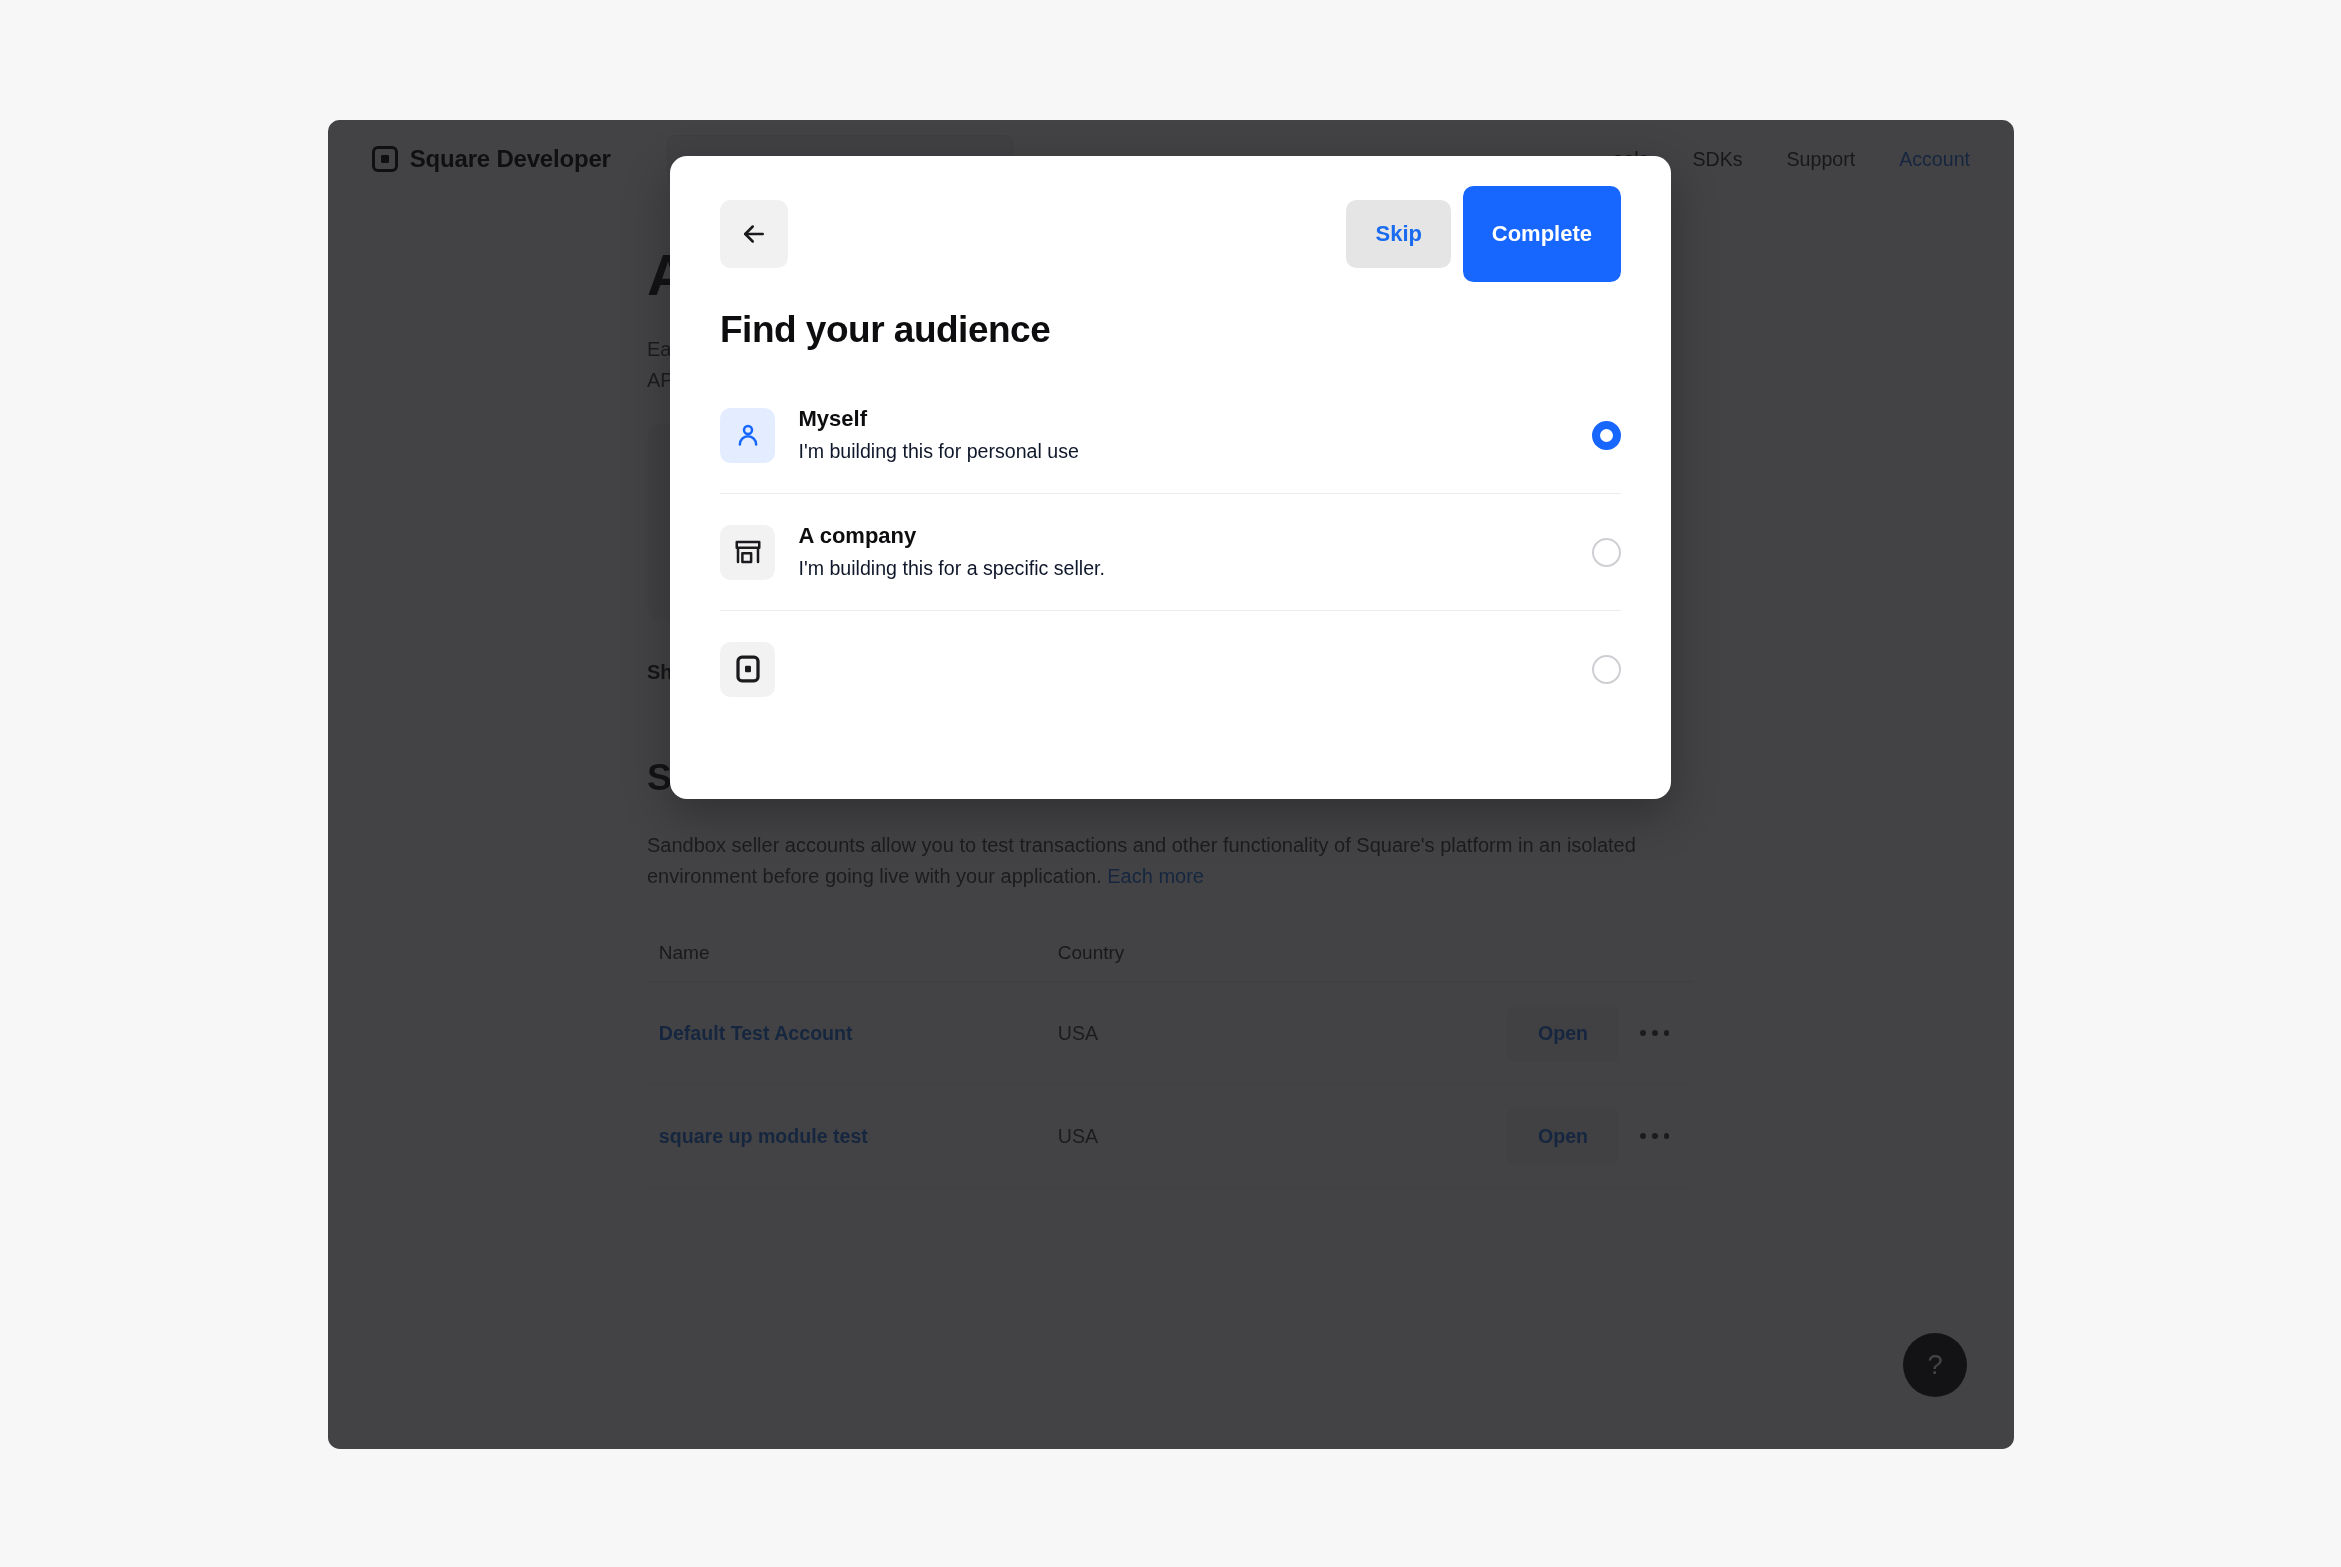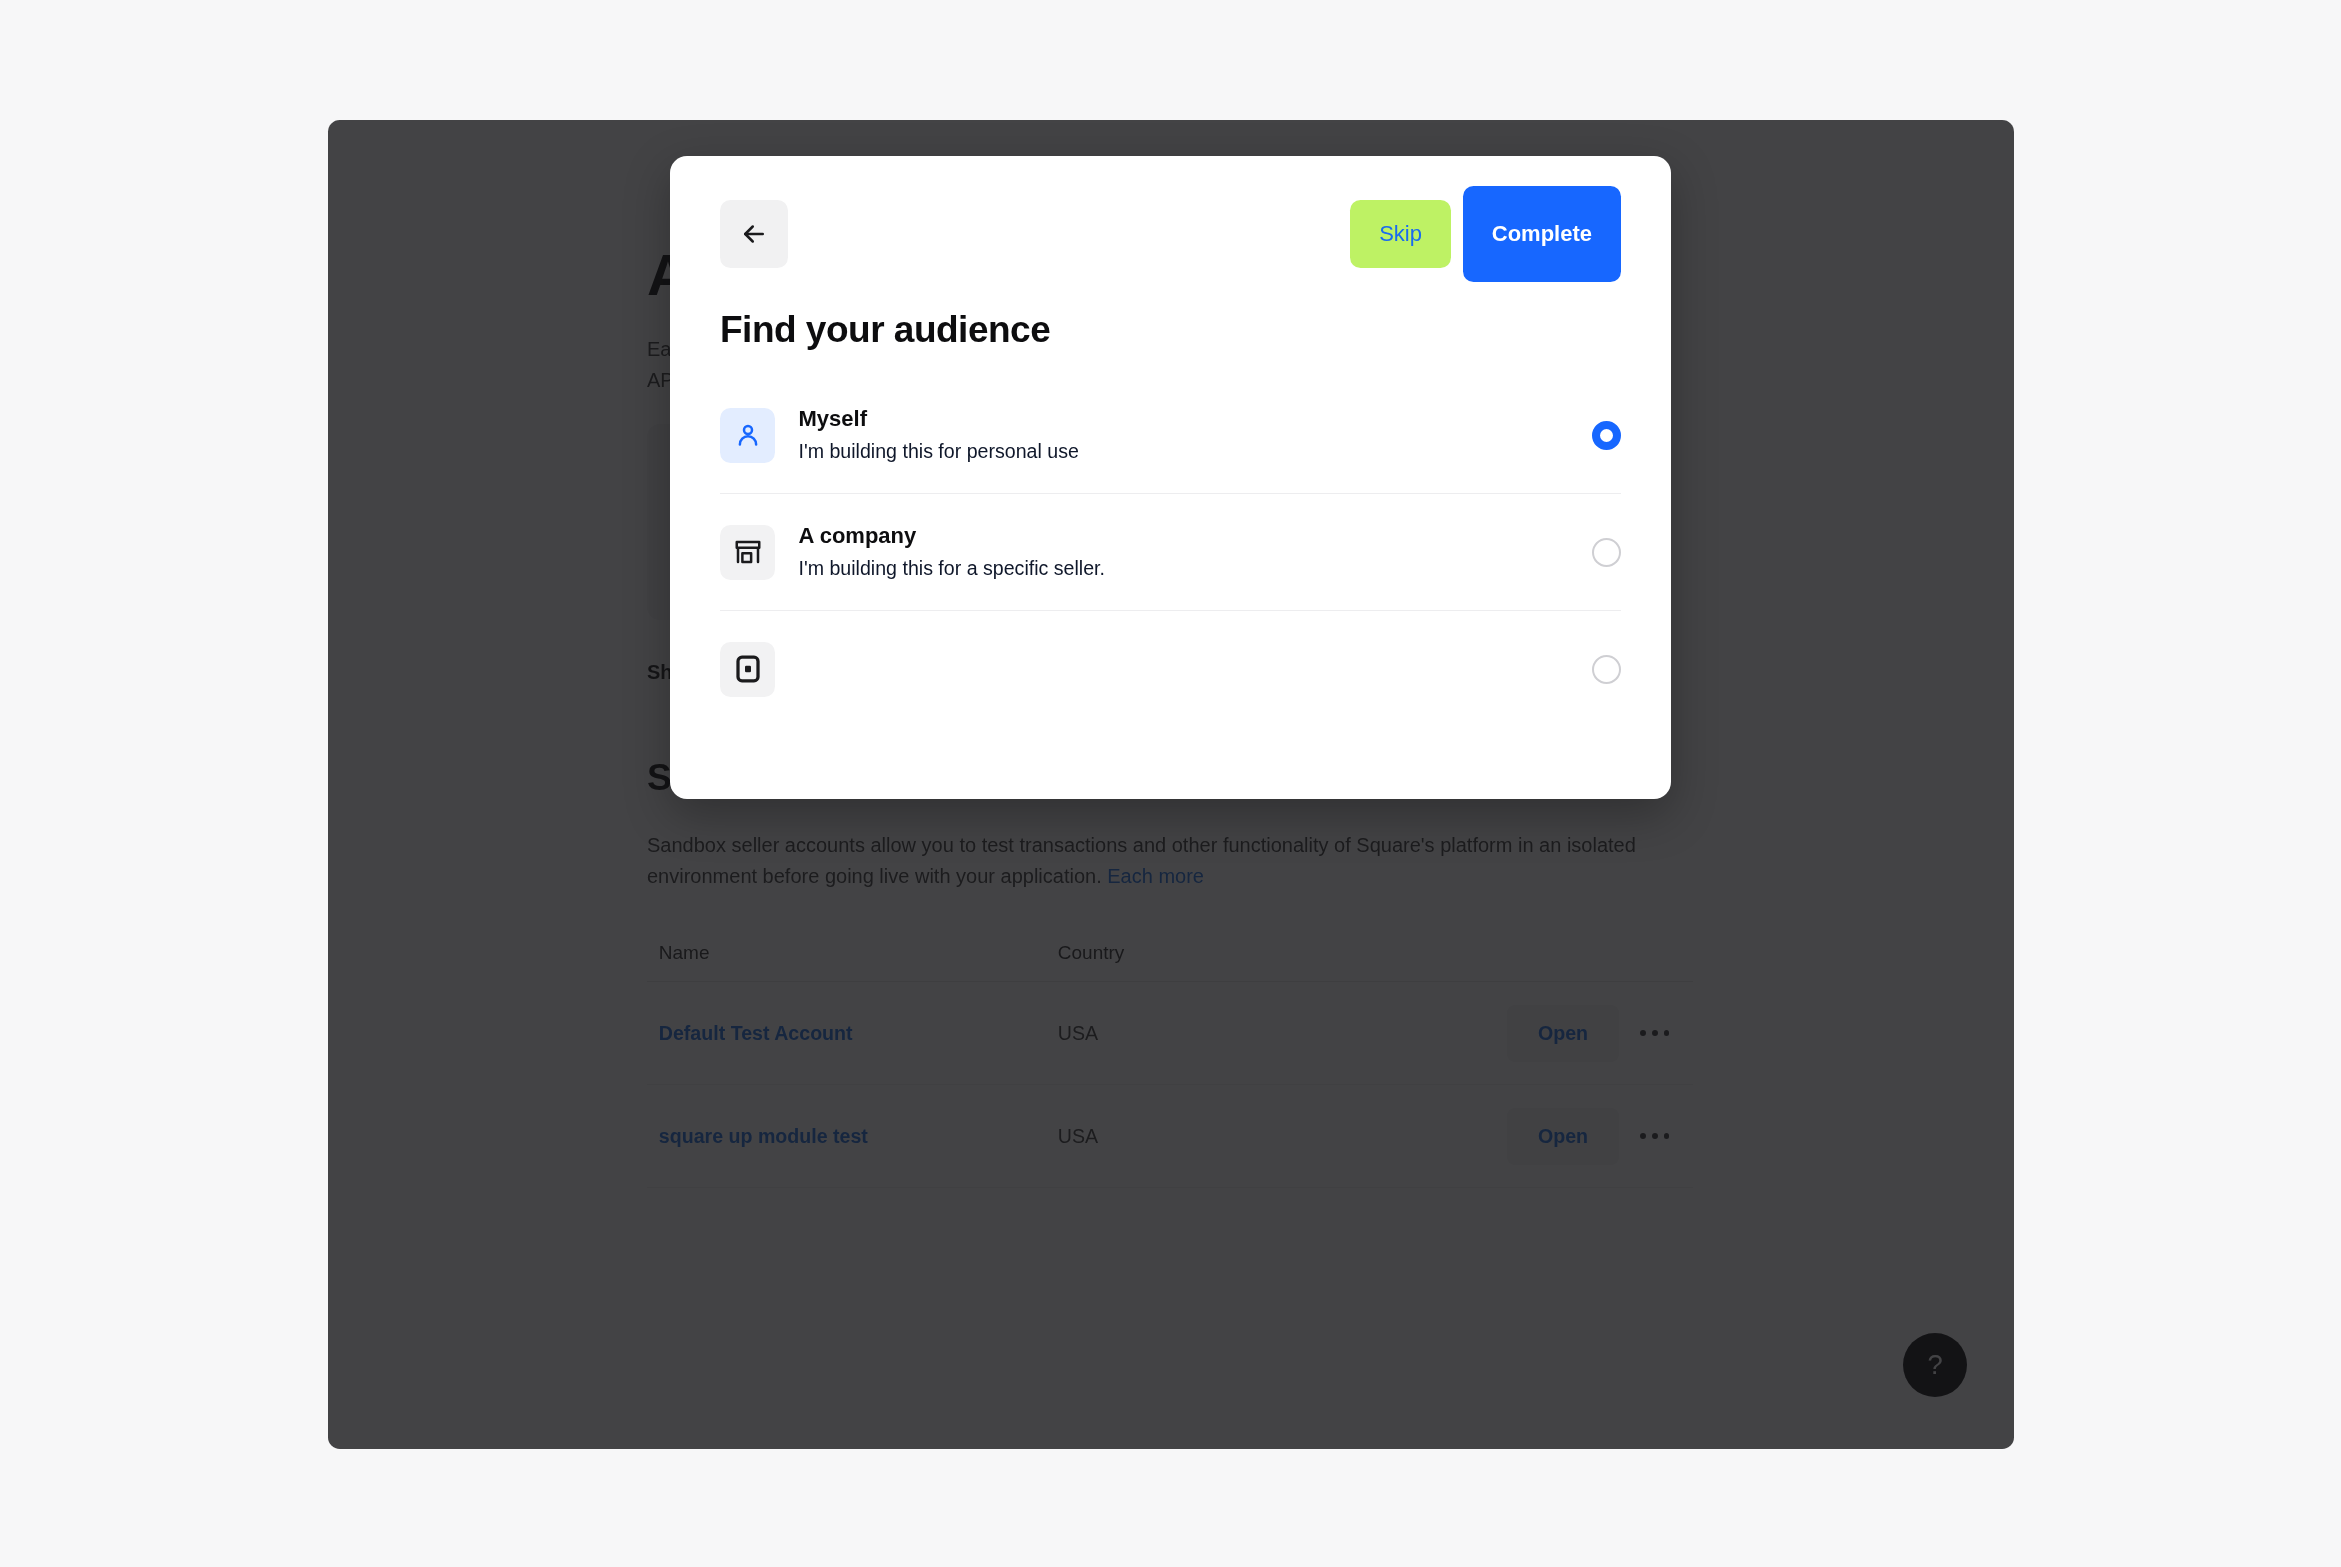--- a/index.html
+++ b/index.html
@@ -245,24 +245,24 @@
     border-radius: 10.5px;
     display: flex; align-items: center; justify-content: center;
   }
   #modal-actions {
     margin-left: auto;
     display: flex;
     align-items: center;
     gap: 11.8px;
   }
   #skip-button {
-    background: #bef264;
+    background: #e5e5e5;
     color: #1a6bf0;
     font-size: 22px;
-    font-weight: 400;
+    font-weight: 700;
     border-radius: 10.5px;
     padding: 0 29px;
     height: 68px;
     display: flex; align-items: center;
   }
   #complete-button {
     background: #1767ff;
     color: #ffffff;
     font-size: 22px;
     font-weight: 700;
@@ -320,20 +320,35 @@
     background: #ffffff;
   }
 </style>
 </head>
 <body>
 
 <div id="root">
 
   <div id="app-window">
 
+    <div id="top-nav">
+      <div id="brand">
+        <span class="sq-logo">
+            <i></i>
+          </span>
+        <span id="brand-label">Square Developer</span>
+      </div>
+      <div id="nav-search"></div>
+      <div id="nav-links">
+        <span class="nav-link">ools</span>
+        <span class="nav-link">SDKs</span>
+        <span class="nav-link">Support</span>
+        <span class="nav-link accent">Account</span>
+      </div>
+    </div>
 
     <div id="page-body">
       <div class="page-inner">
         <div id="page-title">Applications</div>
         <div id="page-intro">Each application you build can connect to one or more Square sellers. Create an app to get started with the Square APIs.</div>
 
         <div id="apps-card"></div>
 
         <div id="show-all-apps">
           <span>Show all apps</span>

